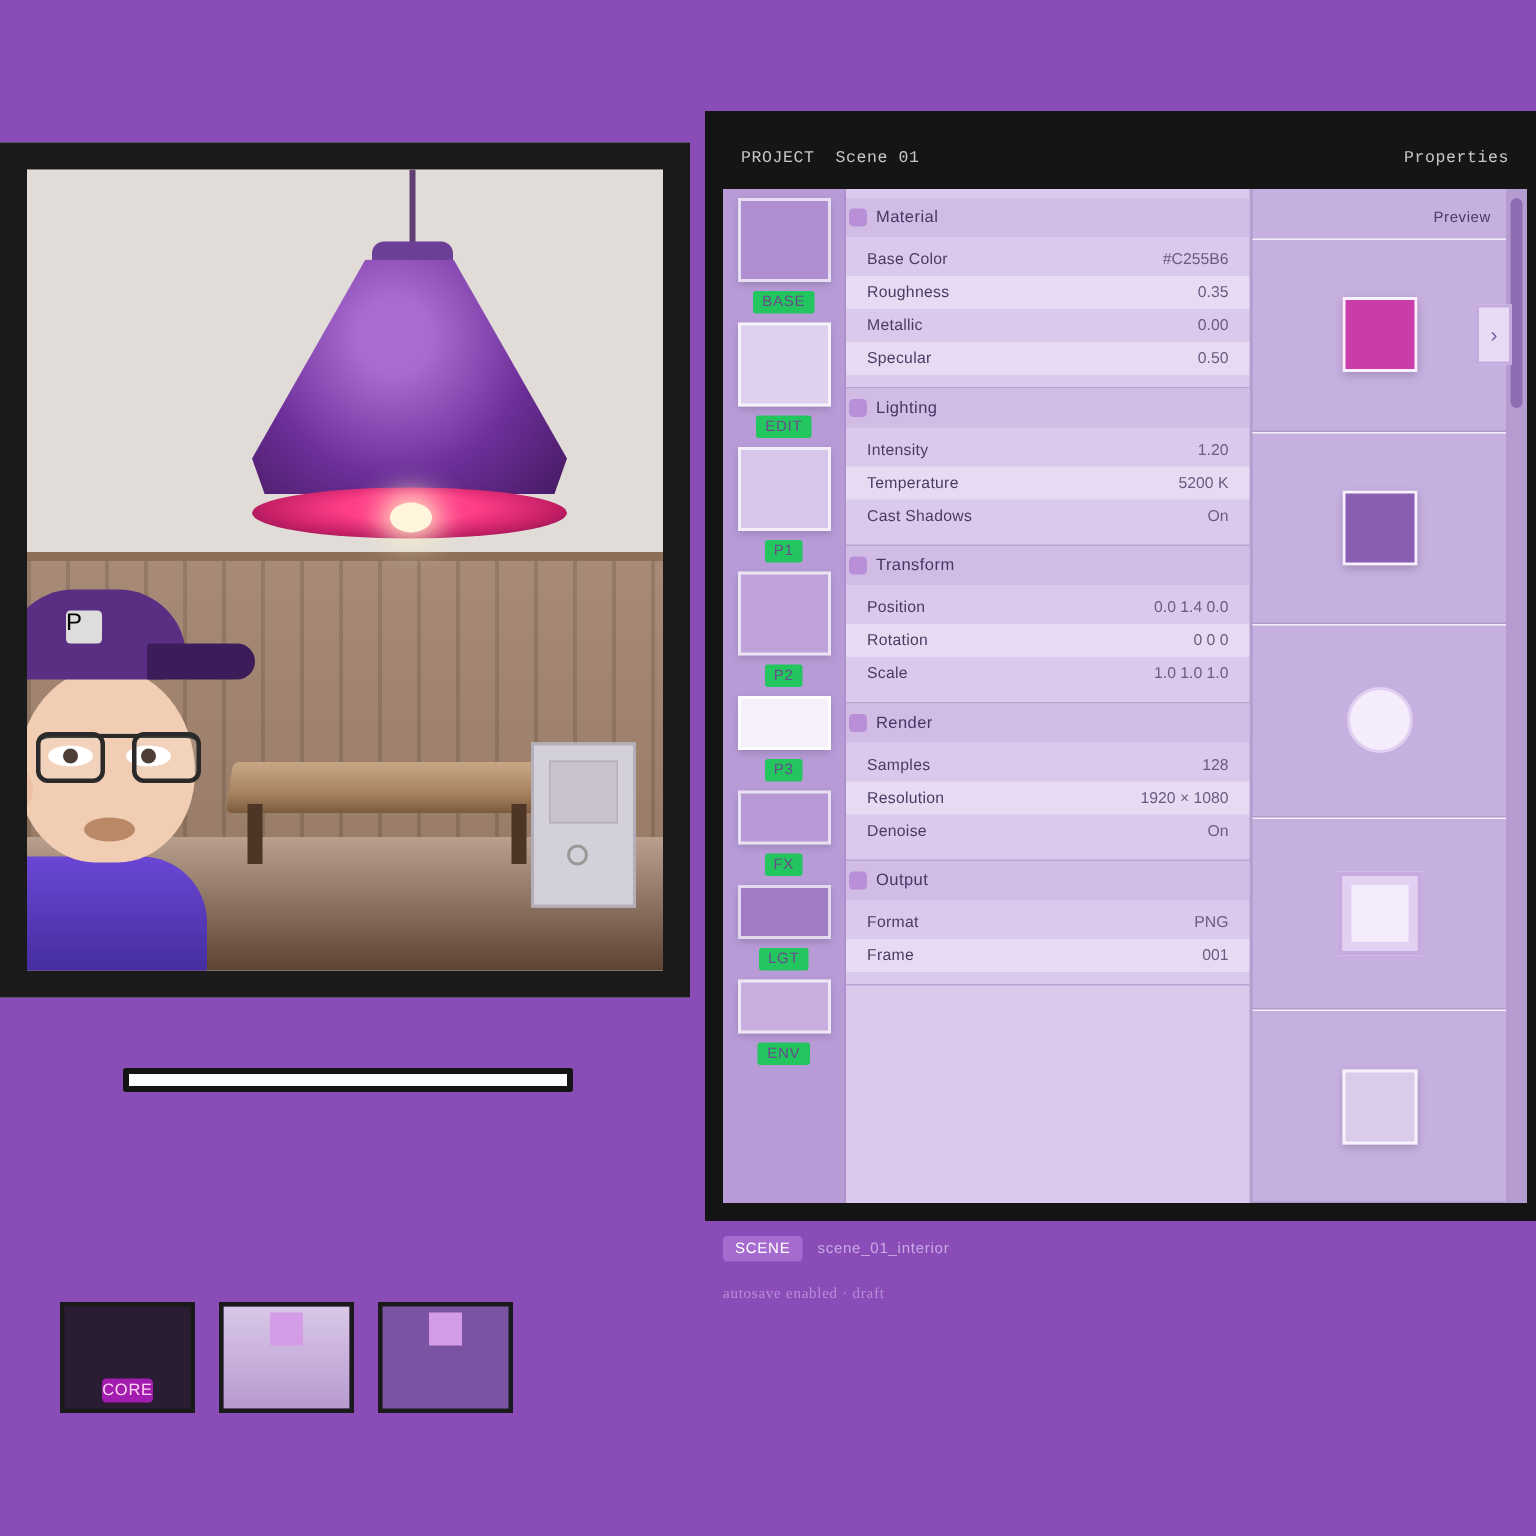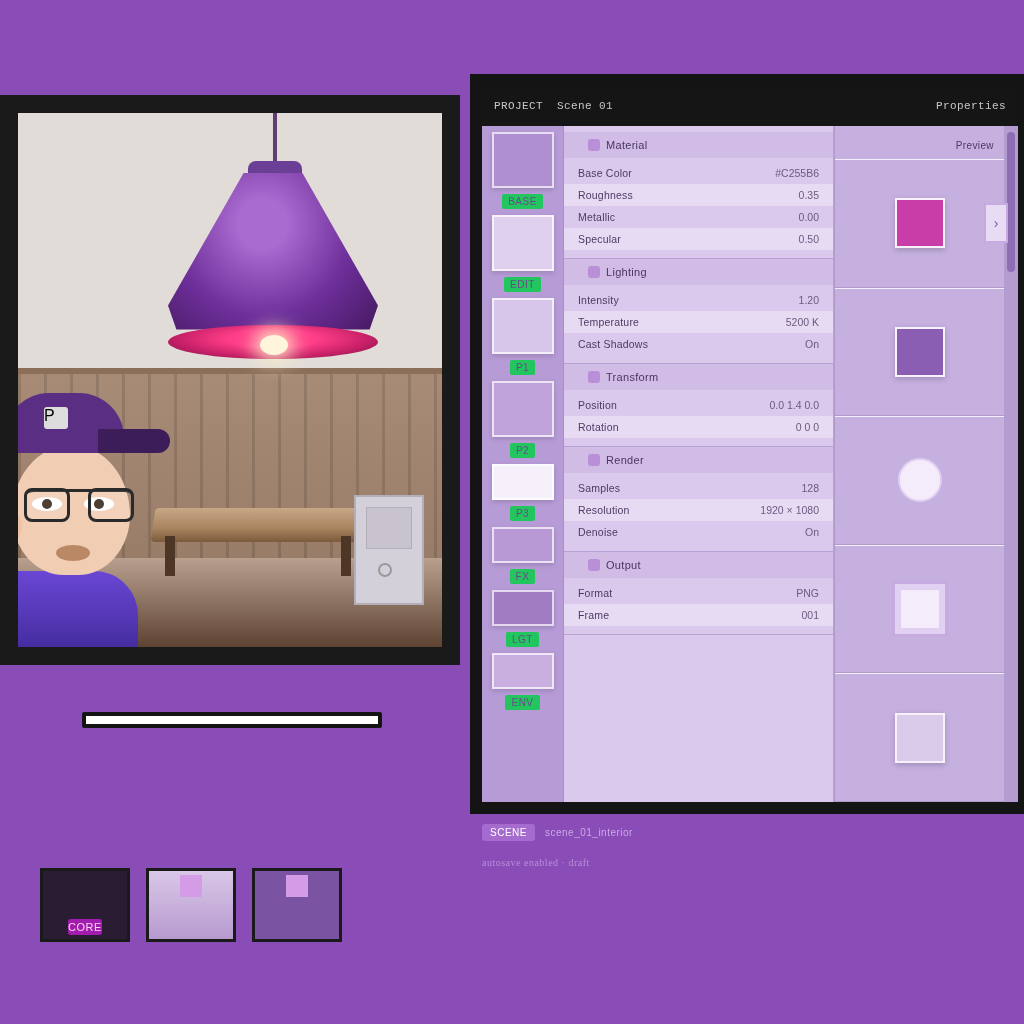--- a/index.html
+++ b/index.html
@@ -113,21 +113,21 @@
                border-right:1px solid rgba(0,0,0,.08); }
   .swatch{ width:62px; height:56px; border:2px solid rgba(255,255,255,.7);
            box-shadow:0 2px 5px rgba(0,0,0,.15); }
   .swatch.sm{ height:36px; }
   .sw-label{ font-size:10px; color:#6b4a8c; background:#22c55e; padding:2px 6px;
              border-radius:2px; letter-spacing:.5px; }
 
   .list-col{ flex:1; padding:46px 0 0 0; background:#dac9ec; overflow:hidden;
              border-right:1px solid #b9a2d2; }
   .section{ border-bottom:1px solid #b9a2d2; }
-  .sec-head{ background:#d1bce6; padding:7px 24px; font-size:11px; color:#4a3564;
+  .sec-head{ background:#d1bce6; padding:7px 2px; font-size:11px; color:#4a3564;
              letter-spacing:.3px; display:flex; align-items:center; gap:6px; }
   .sec-rows{ padding:4px 0 8px 0; }
   .row{ display:flex; align-items:center; gap:8px; padding:5px 14px; }
   .row .lbl{ font-size:10.5px; color:#4d3a63; letter-spacing:.2px; }
   .row .val{ font-size:10.5px; color:#6c5a80; margin-left:auto; }
   .row.alt{ background:#e7dbf4; }
   .minichip{ width:12px; height:12px; border-radius:3px; background:#b98fd8; }
 
   .preview-col{ width:170px; padding-top:46px; background:#c6b0e0;
                 display:flex; flex-direction:column; border-left:1px solid #b09ac9; }
@@ -289,20 +289,24 @@
         </div>
         <div class="sec-rows">
           <div class="row">
             <span class="lbl">Position</span>
             <span class="val">0.0  1.4  0.0</span>
           </div>
           <div class="row alt">
             <span class="lbl">Rotation</span>
             <span class="val">0   0   0</span>
           </div>
+          <div class="row">
+            <span class="lbl">Scale</span>
+            <span class="val">1.0 1.0 1.0</span>
+          </div>
         </div>
       </div>
       <div class="section">
         <div class="sec-head">
           <span class="minichip"></span>
           <span>Render</span>
         </div>
         <div class="sec-rows">
           <div class="row">
             <span class="lbl">Samples</span>

